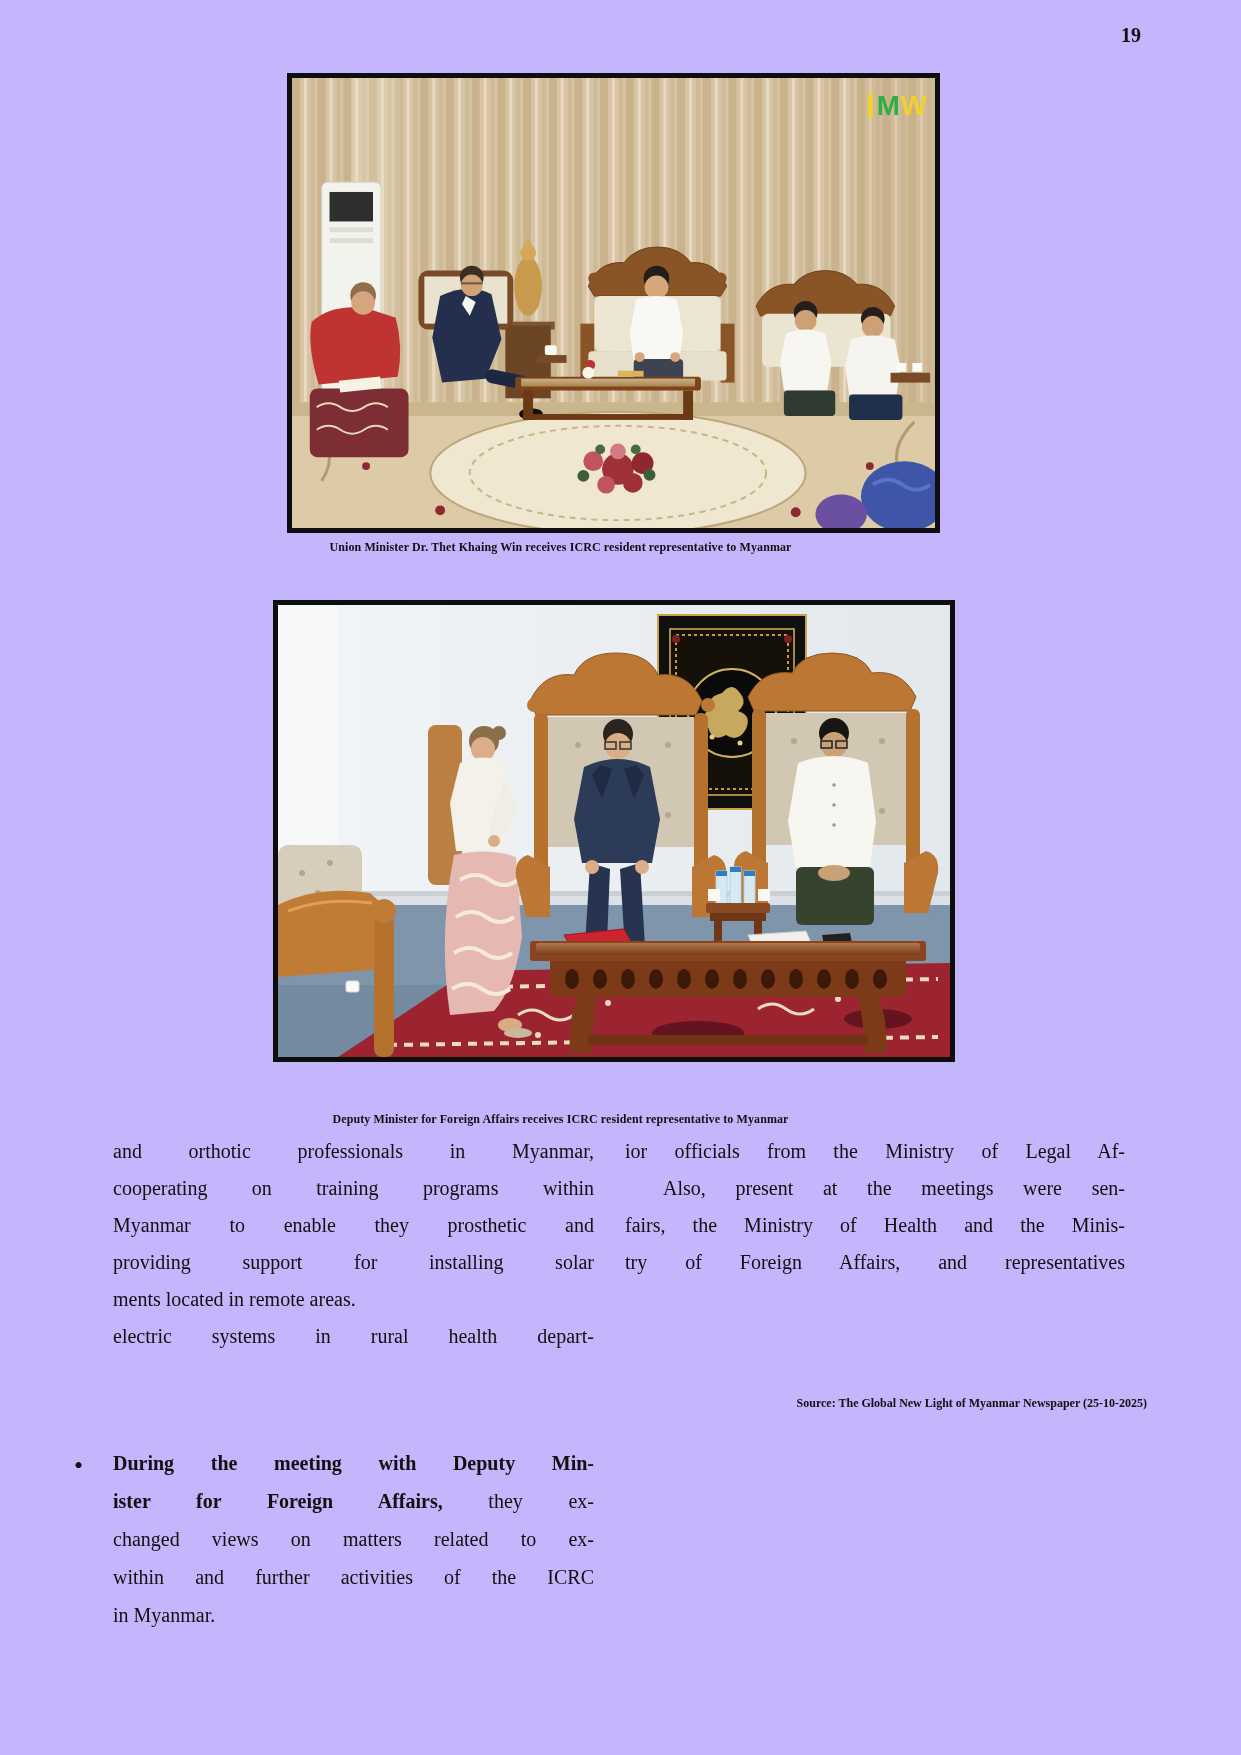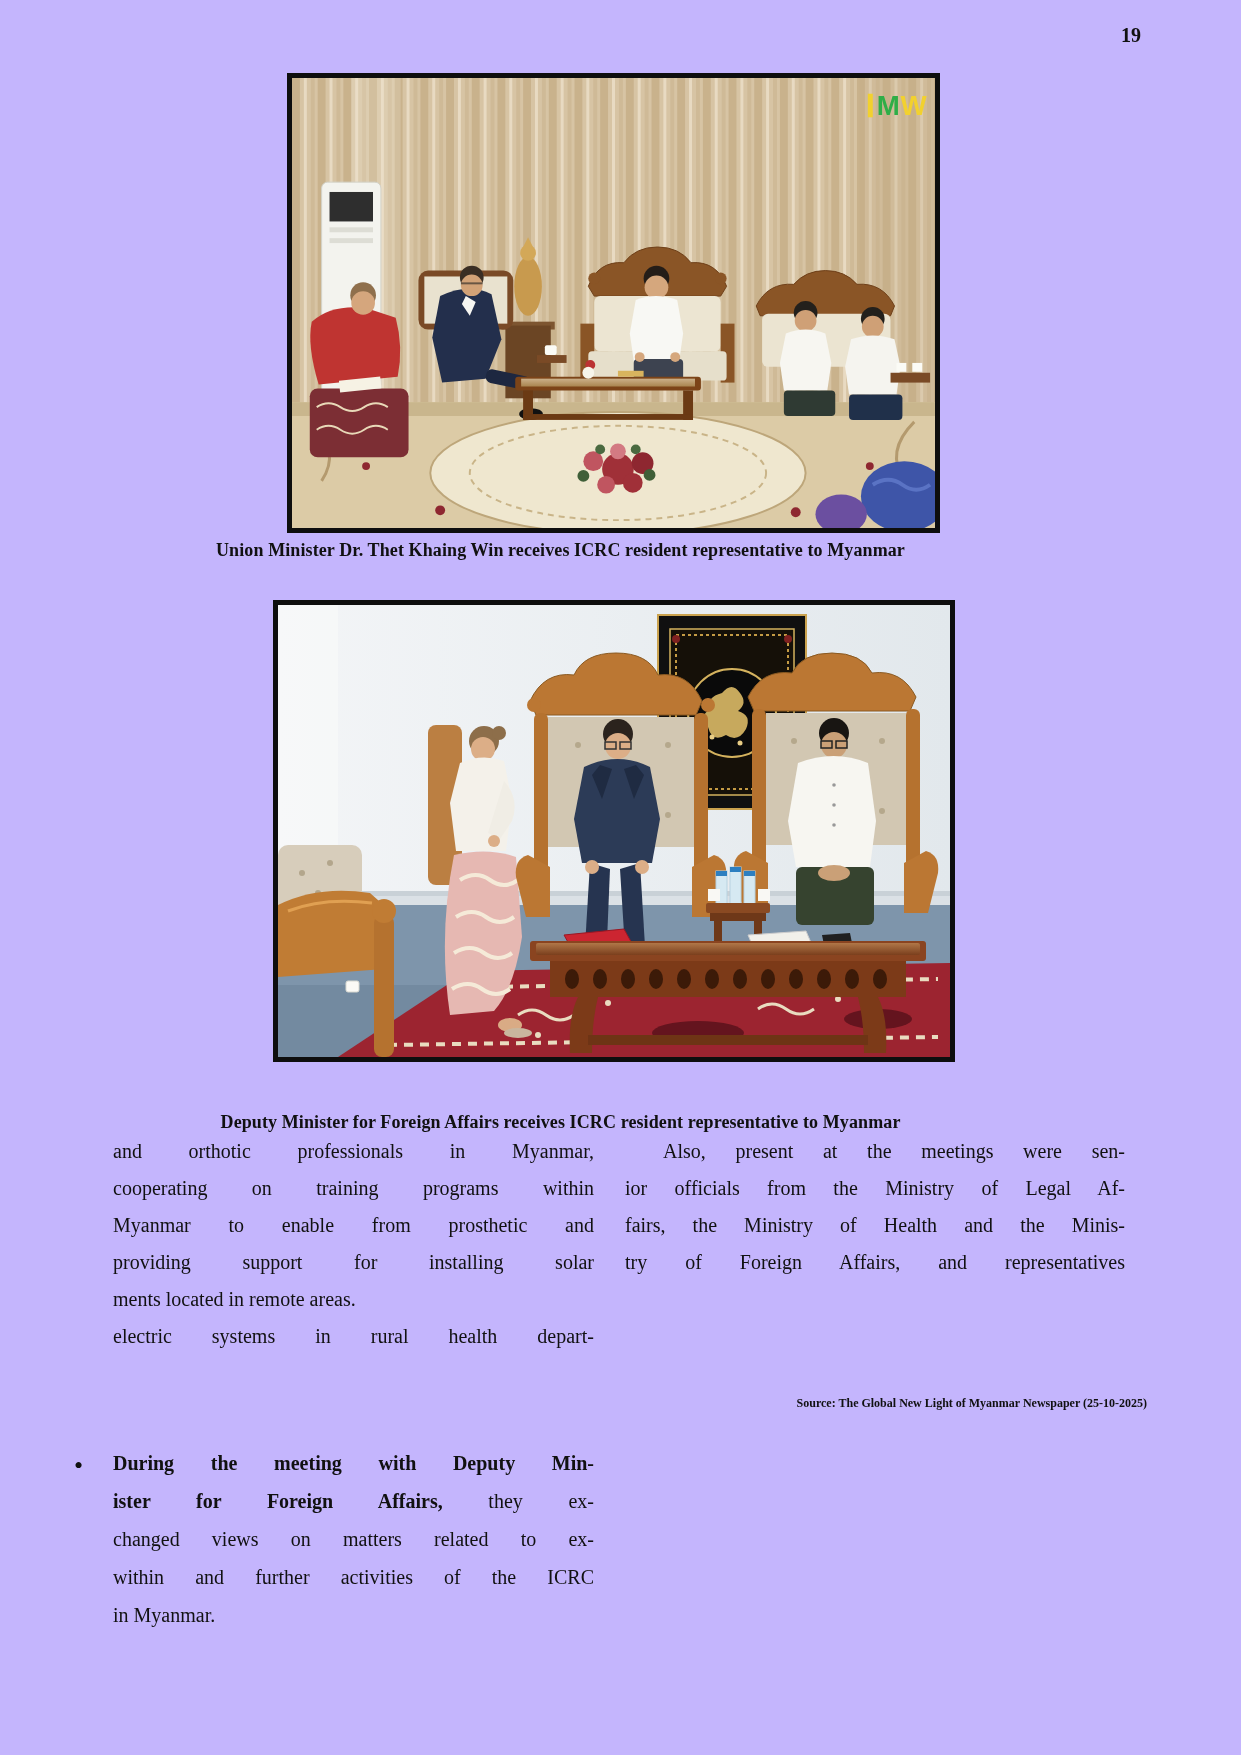--- a/index.html
+++ b/index.html
@@ -18,21 +18,21 @@
   }
   .photo-frame{
     border:5px solid #0e0e0e;
     background:#d8c7a6;
     line-height:0;
   }
   .photo1{left:287px;top:73px;width:643px;height:450px;}
   .photo2{left:273px;top:600px;width:672px;height:452px;}
   .caption{
     left:100px;width:921px;
-    font-size:18px;font-weight:bold;text-align:center;
+    font-size:12px;font-weight:bold;text-align:center;
     letter-spacing:0.1px;
   }
   .caption1{top:540px;}
   .caption2{top:1068px;margin-top:44px;}
   .textblock{font-size:20px;line-height:37px;}
   .col-left{left:113px;top:1133px;width:481px;}
   .col-right{left:625px;top:1133px;width:500px;}
   .bullet-block{left:113px;top:1444px;width:481px;line-height:38px;}
   .bullet-dot{left:74px;top:1447px;font-size:26px;line-height:38px;}
   .jline{
@@ -383,37 +383,37 @@
         <rect x="310" y="430" width="280" height="10" fill="#6e3415"></rect>
       </g>
     </svg>
   </div>
 
   <div class="abs caption caption2">Deputy Minister for Foreign Affairs receives ICRC resident representative to Myanmar</div>
 
   <div class="abs textblock col-left">
       <div class="jline"><span>and orthotic professionals in Myanmar,</span></div>
       <div class="jline"><span>cooperating on training programs within</span></div>
-      <div class="jline"><span>Myanmar to enable from prosthetic and</span></div>
+      <div class="jline"><span>Myanmar to enable they prosthetic and</span></div>
       <div class="jline"><span>providing support for installing solar</span></div>
       <div class="jline last"><span>ments located in remote areas.</span></div>
       <div class="jline"><span>electric systems in rural health depart-</span></div>
     </div>
 
   <div class="abs bullet-dot">•</div>
   <div class="abs textblock bullet-block">
       <div class="jline"><span class="b">During the meeting with Deputy Min-</span></div>
       <div class="jline"><span class="b">ister for Foreign Affairs,</span><span> they ex-</span></div>
       <div class="jline"><span>changed views on matters related to ex-</span></div>
       <div class="jline"><span>within and further activities of the ICRC</span></div>
       <div class="jline last"><span>in Myanmar.</span></div>
     </div>
 
   <div class="abs textblock col-right">
+      <div class="jline"><span>ior officials from the Ministry of Legal Af-</span></div>
       <div class="jline ind"><span>Also, present at the meetings were sen-</span></div>
-      <div class="jline"><span>ior officials from the Ministry of Legal Af-</span></div>
       <div class="jline"><span>fairs, the Ministry of Health and the Minis-</span></div>
       <div class="jline"><span>try of Foreign Affairs, and representatives</span></div>
     </div>
 
   <div class="abs source">Source: The Global New Light of Myanmar Newspaper (25-10-2025)</div>
 
 </div>
 
 </body></html>

